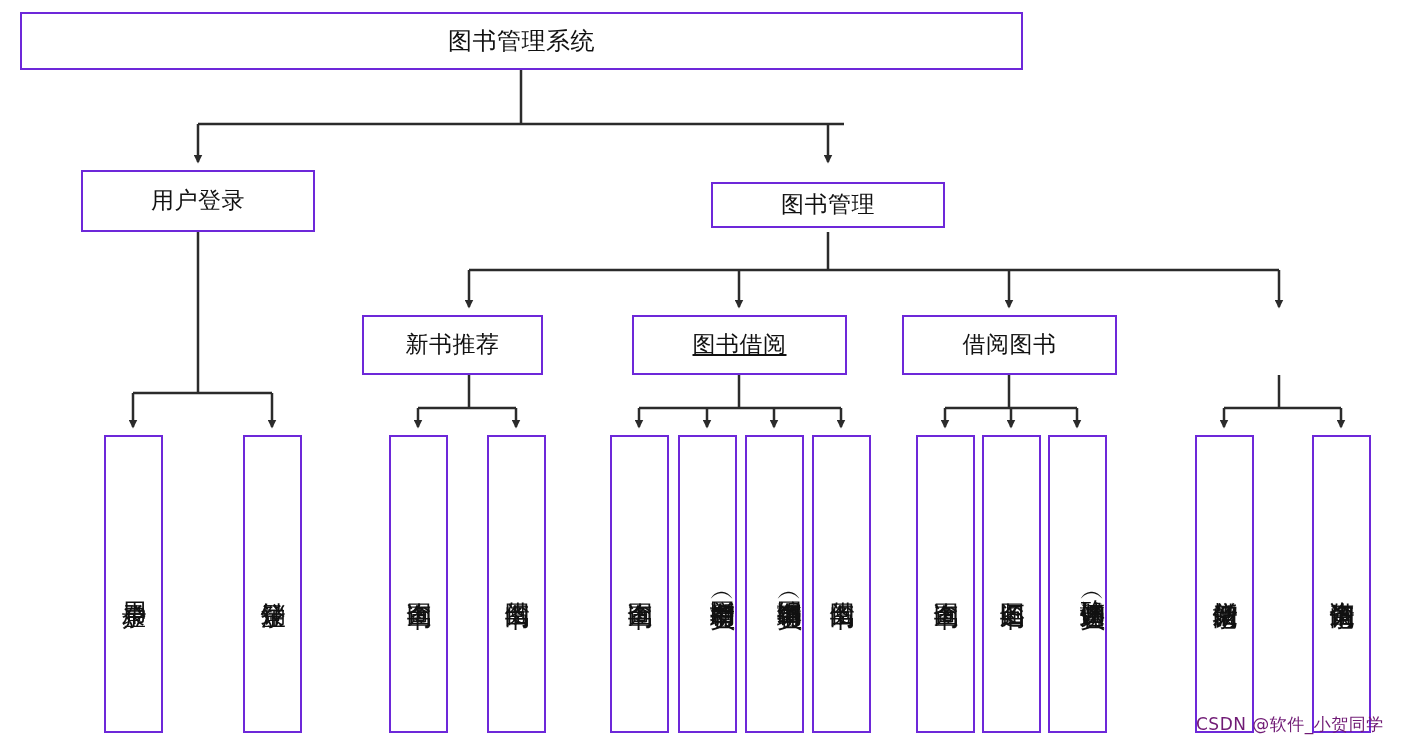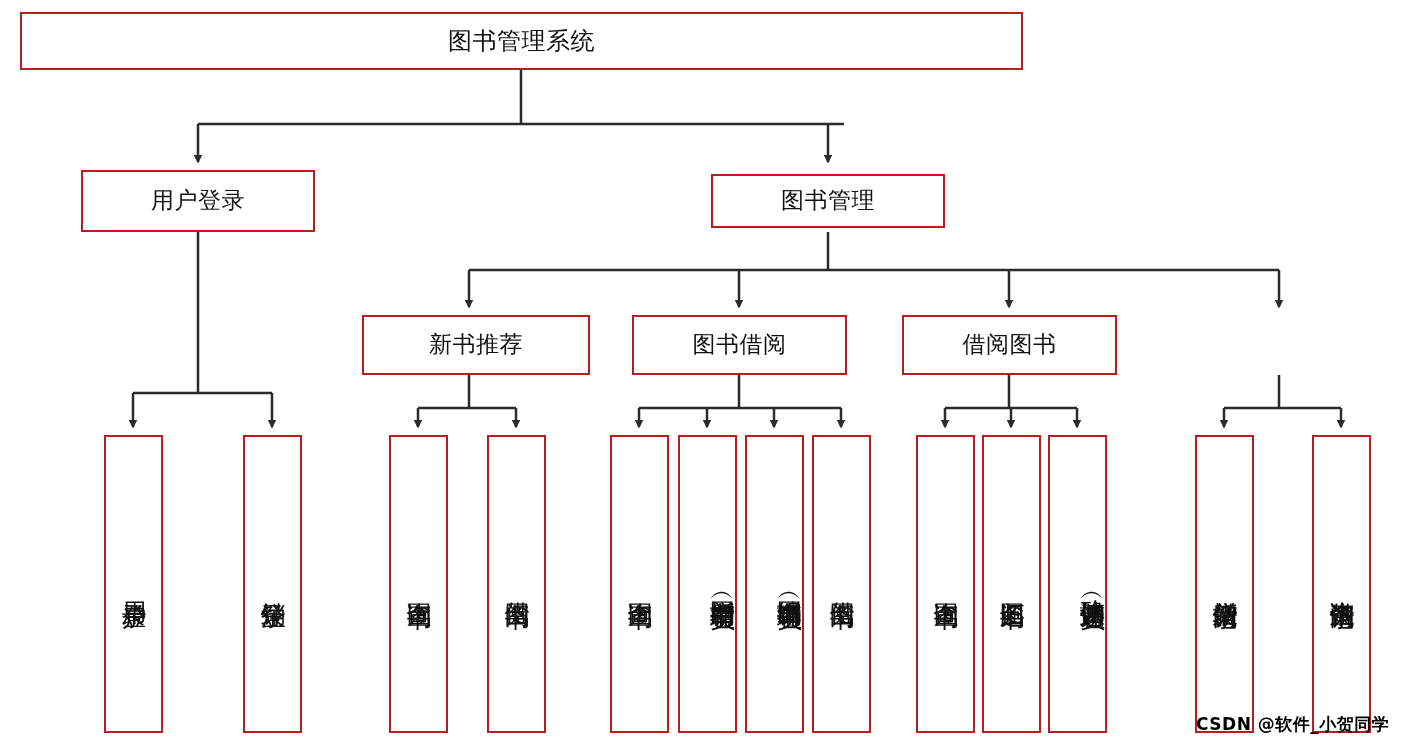--- a/index.html
+++ b/index.html
@@ -22,21 +22,21 @@
     position: absolute;
     left: 0;
     top: 0;
     width: 1405px;
     height: 747px;
     pointer-events: none;
   }
   .node {
     position: absolute;
     box-sizing: border-box;
-    border: 2px solid #b91c1c;
+    border: 2px solid #6d28d9;
     background: #ffffff;
     color: #111111;
     display: flex;
     align-items: center;
     justify-content: center;
     text-align: left;
   }
   .node-h {
     font-size: 23px;
     line-height: 1.1;
@@ -54,24 +54,23 @@
     letter-spacing: 1px;
     padding: 4px 0;
   }
   .node-v.align-top {
     align-items: flex-start;
     justify-content: center;
   }
   .watermark {
     position: absolute;
     font-size: 17px;
-    color: #000000;
+    color: #701a75;
     white-space: nowrap;
     letter-spacing: 0.5px;
-    font-weight: bold;
   }
 </style>
 </head>
 <body>
 
 <div id="diagram-canvas">
 
   <svg id="edge-layer" width="1405" height="747" viewBox="0 0 1405 747" xmlns="http://www.w3.org/2000/svg">
     <defs>
       <marker id="arrowhead" markerWidth="9" markerHeight="9" refX="7.5" refY="4.5" orient="auto" markerUnits="userSpaceOnUse">
@@ -123,24 +122,24 @@
       <path d="M1279,375 L1279,408"></path>
       <path d="M1224,408 L1341,408"></path>
       <path d="M1224,408 L1224,427" marker-end="url(#arrowhead)"></path>
       <path d="M1341,408 L1341,427" marker-end="url(#arrowhead)"></path>
     </g>
   </svg>
 
   <div class="node node-h node-root" style="left:20px; top:12px; width:1003px; height:58px;">图书管理系统</div>
 
   <div class="node node-h" style="left:81px; top:170px; width:234px; height:62px;">用户登录</div>
-  <div class="node node-h" style="left:711px; top:174px; width:234px; height:54px;">图书管理</div>
+  <div class="node node-h" style="left:711px; top:182px; width:234px; height:46px;">图书管理</div>
 
-  <div class="node node-h" style="left:362px; top:315px; width:228px; height:60px;">新书推荐</div>
-  <div class="node node-h" style="left:632px; top:315px; width:215px; height:60px;">图书借阅</div>
+  <div class="node node-h" style="left:362px; top:315px; width:181px; height:60px;">新书推荐</div>
+  <div class="node node-h" style="left:632px; top:315px; width:215px; height:60px;text-decoration:underline;">图书借阅</div>
   <div class="node node-h" style="left:902px; top:315px; width:215px; height:60px;">借阅图书</div>
 
   <div class="node node-v" style="left:104px; top:435px; width:59px; height:298px;">用户登录</div>
   <div class="node node-v" style="left:243px; top:435px; width:59px; height:298px;">注销登录</div>
 
   <div class="node node-v" style="left:389px; top:435px; width:59px; height:298px;">查询图书</div>
   <div class="node node-v" style="left:487px; top:435px; width:59px; height:298px;">借阅图书</div>
 
   <div class="node node-v" style="left:610px; top:435px; width:59px; height:298px;">查询图书</div>
   <div class="node node-v align-top" style="left:678px; top:435px; width:59px; height:298px;">新增图书（管理员）</div>

